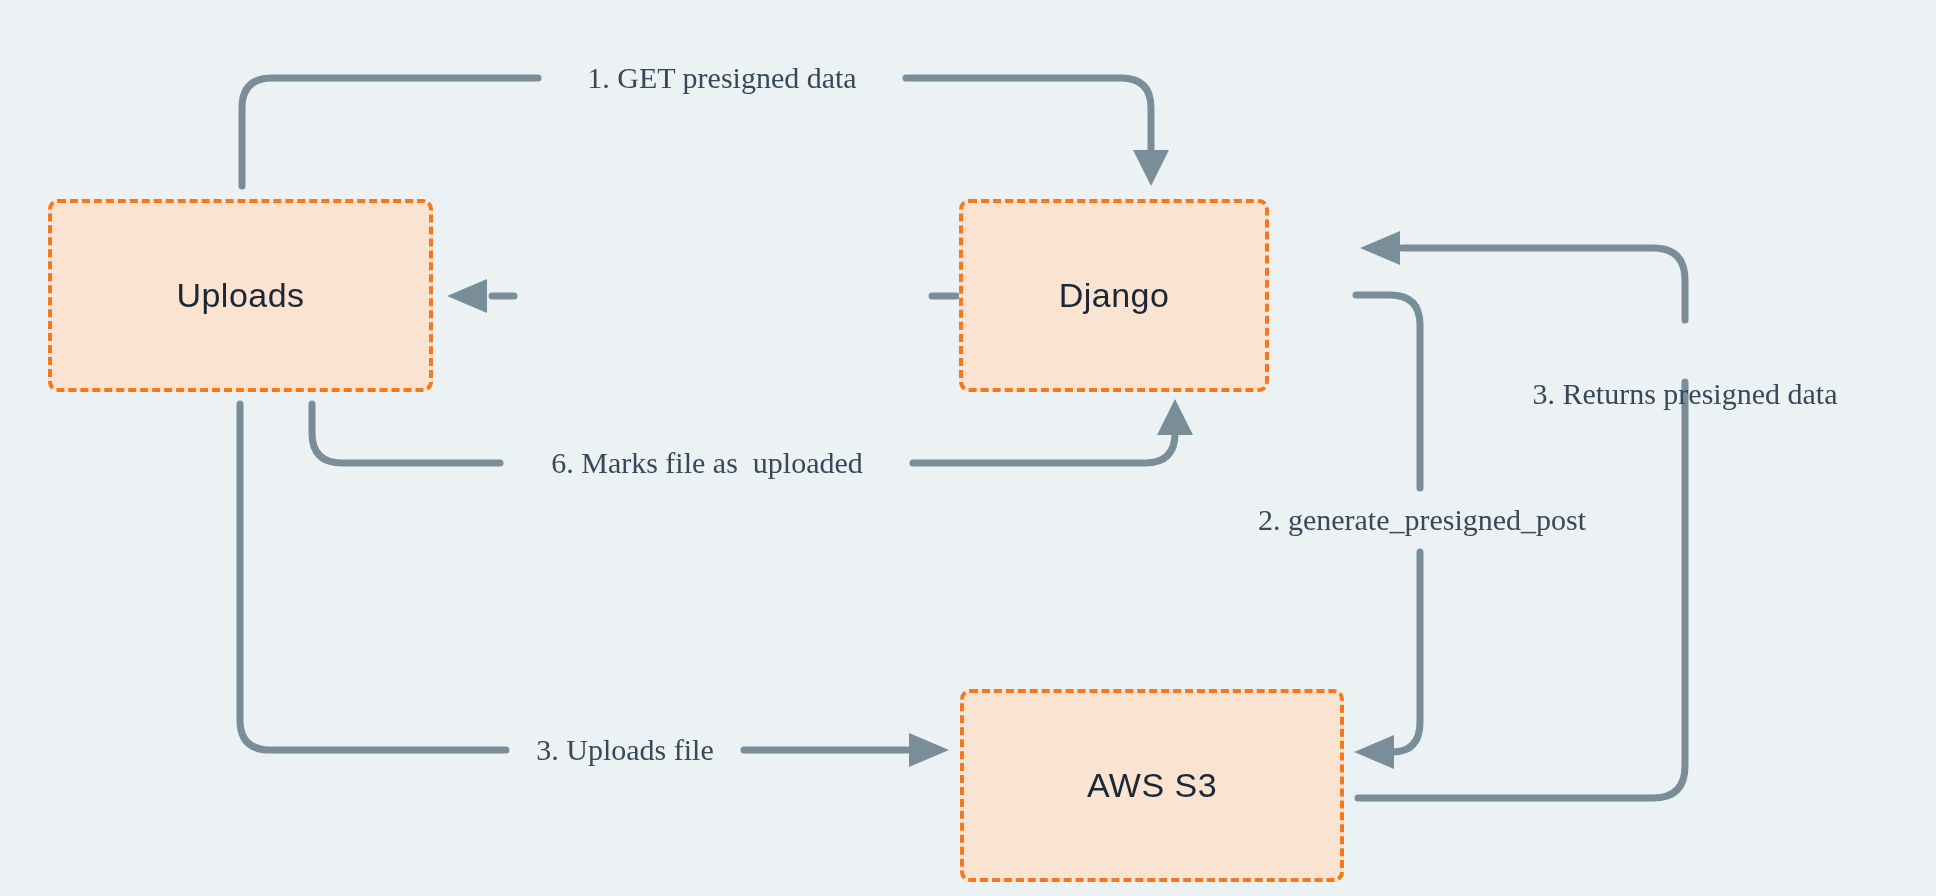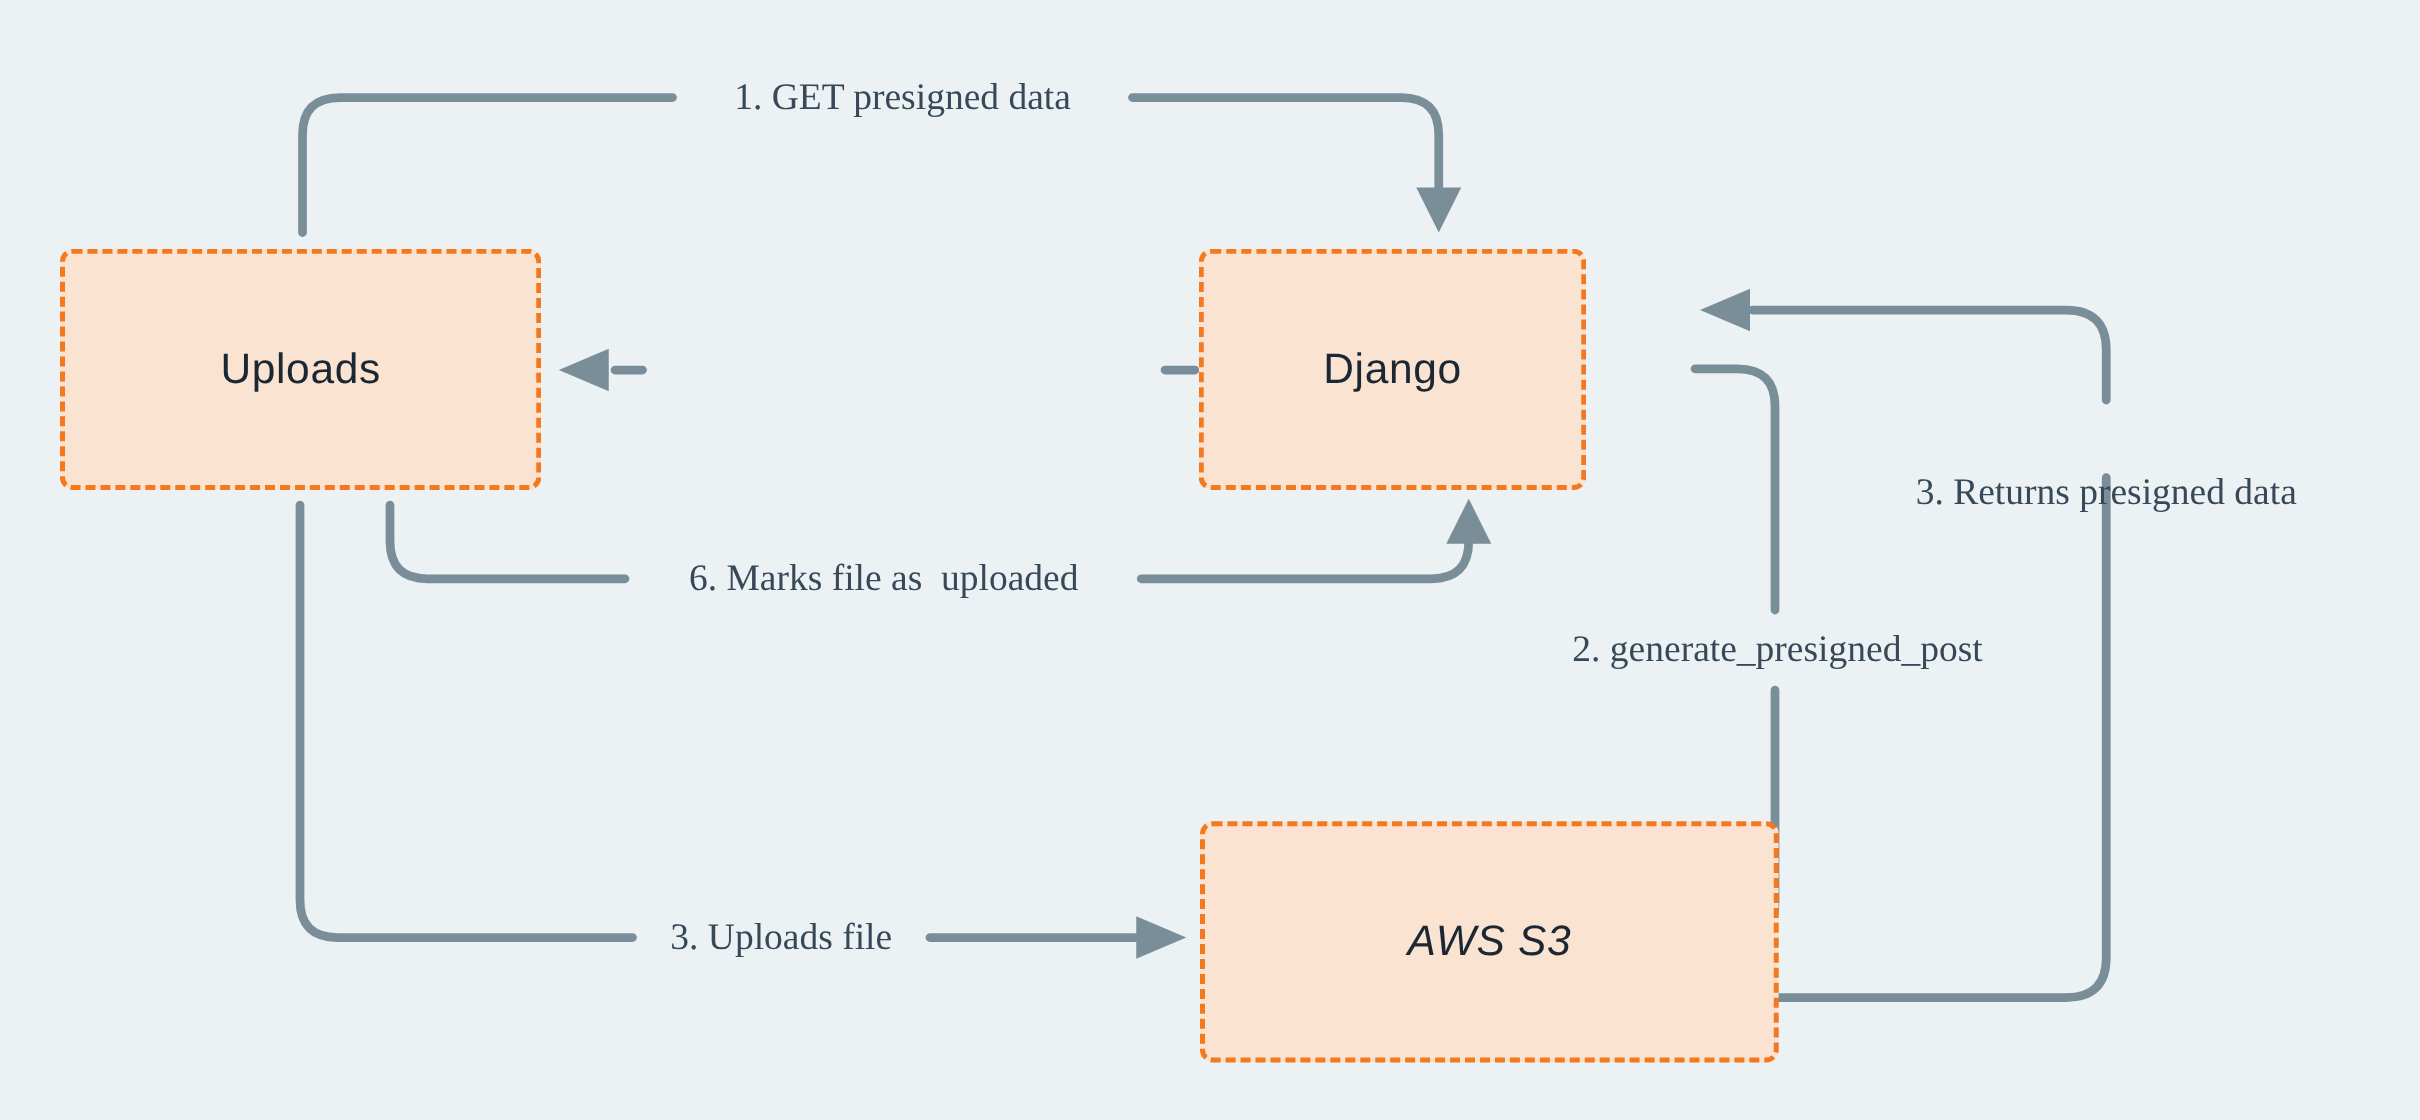--- a/index.html
+++ b/index.html
@@ -84,21 +84,21 @@
   </svg>
 
   <div class="node" style="left:48px;top:199px;width:385px;height:193px;">
     <span class="node-label">Uploads</span>
   </div>
 
   <div class="node" style="left:959px;top:199px;width:310px;height:193px;">
     <span class="node-label">Django</span>
   </div>
 
-  <div class="node" style="left:960px;top:657px;width:463px;height:193px;font-style:italic;">
+  <div class="node" style="left:960px;top:689px;width:384px;height:193px;">
     <span class="node-label">AWS S3</span>
   </div>
 
   <div class="edge-label" style="left:722px;top:78px;">1. GET presigned data</div>
 
   <div class="edge-label" style="left:1422px;top:520px;">2. generate_presigned_post</div>
 
   <div class="edge-label" style="left:1685px;top:351px;margin-top:43px;">3. Returns presigned data</div>
 
 

